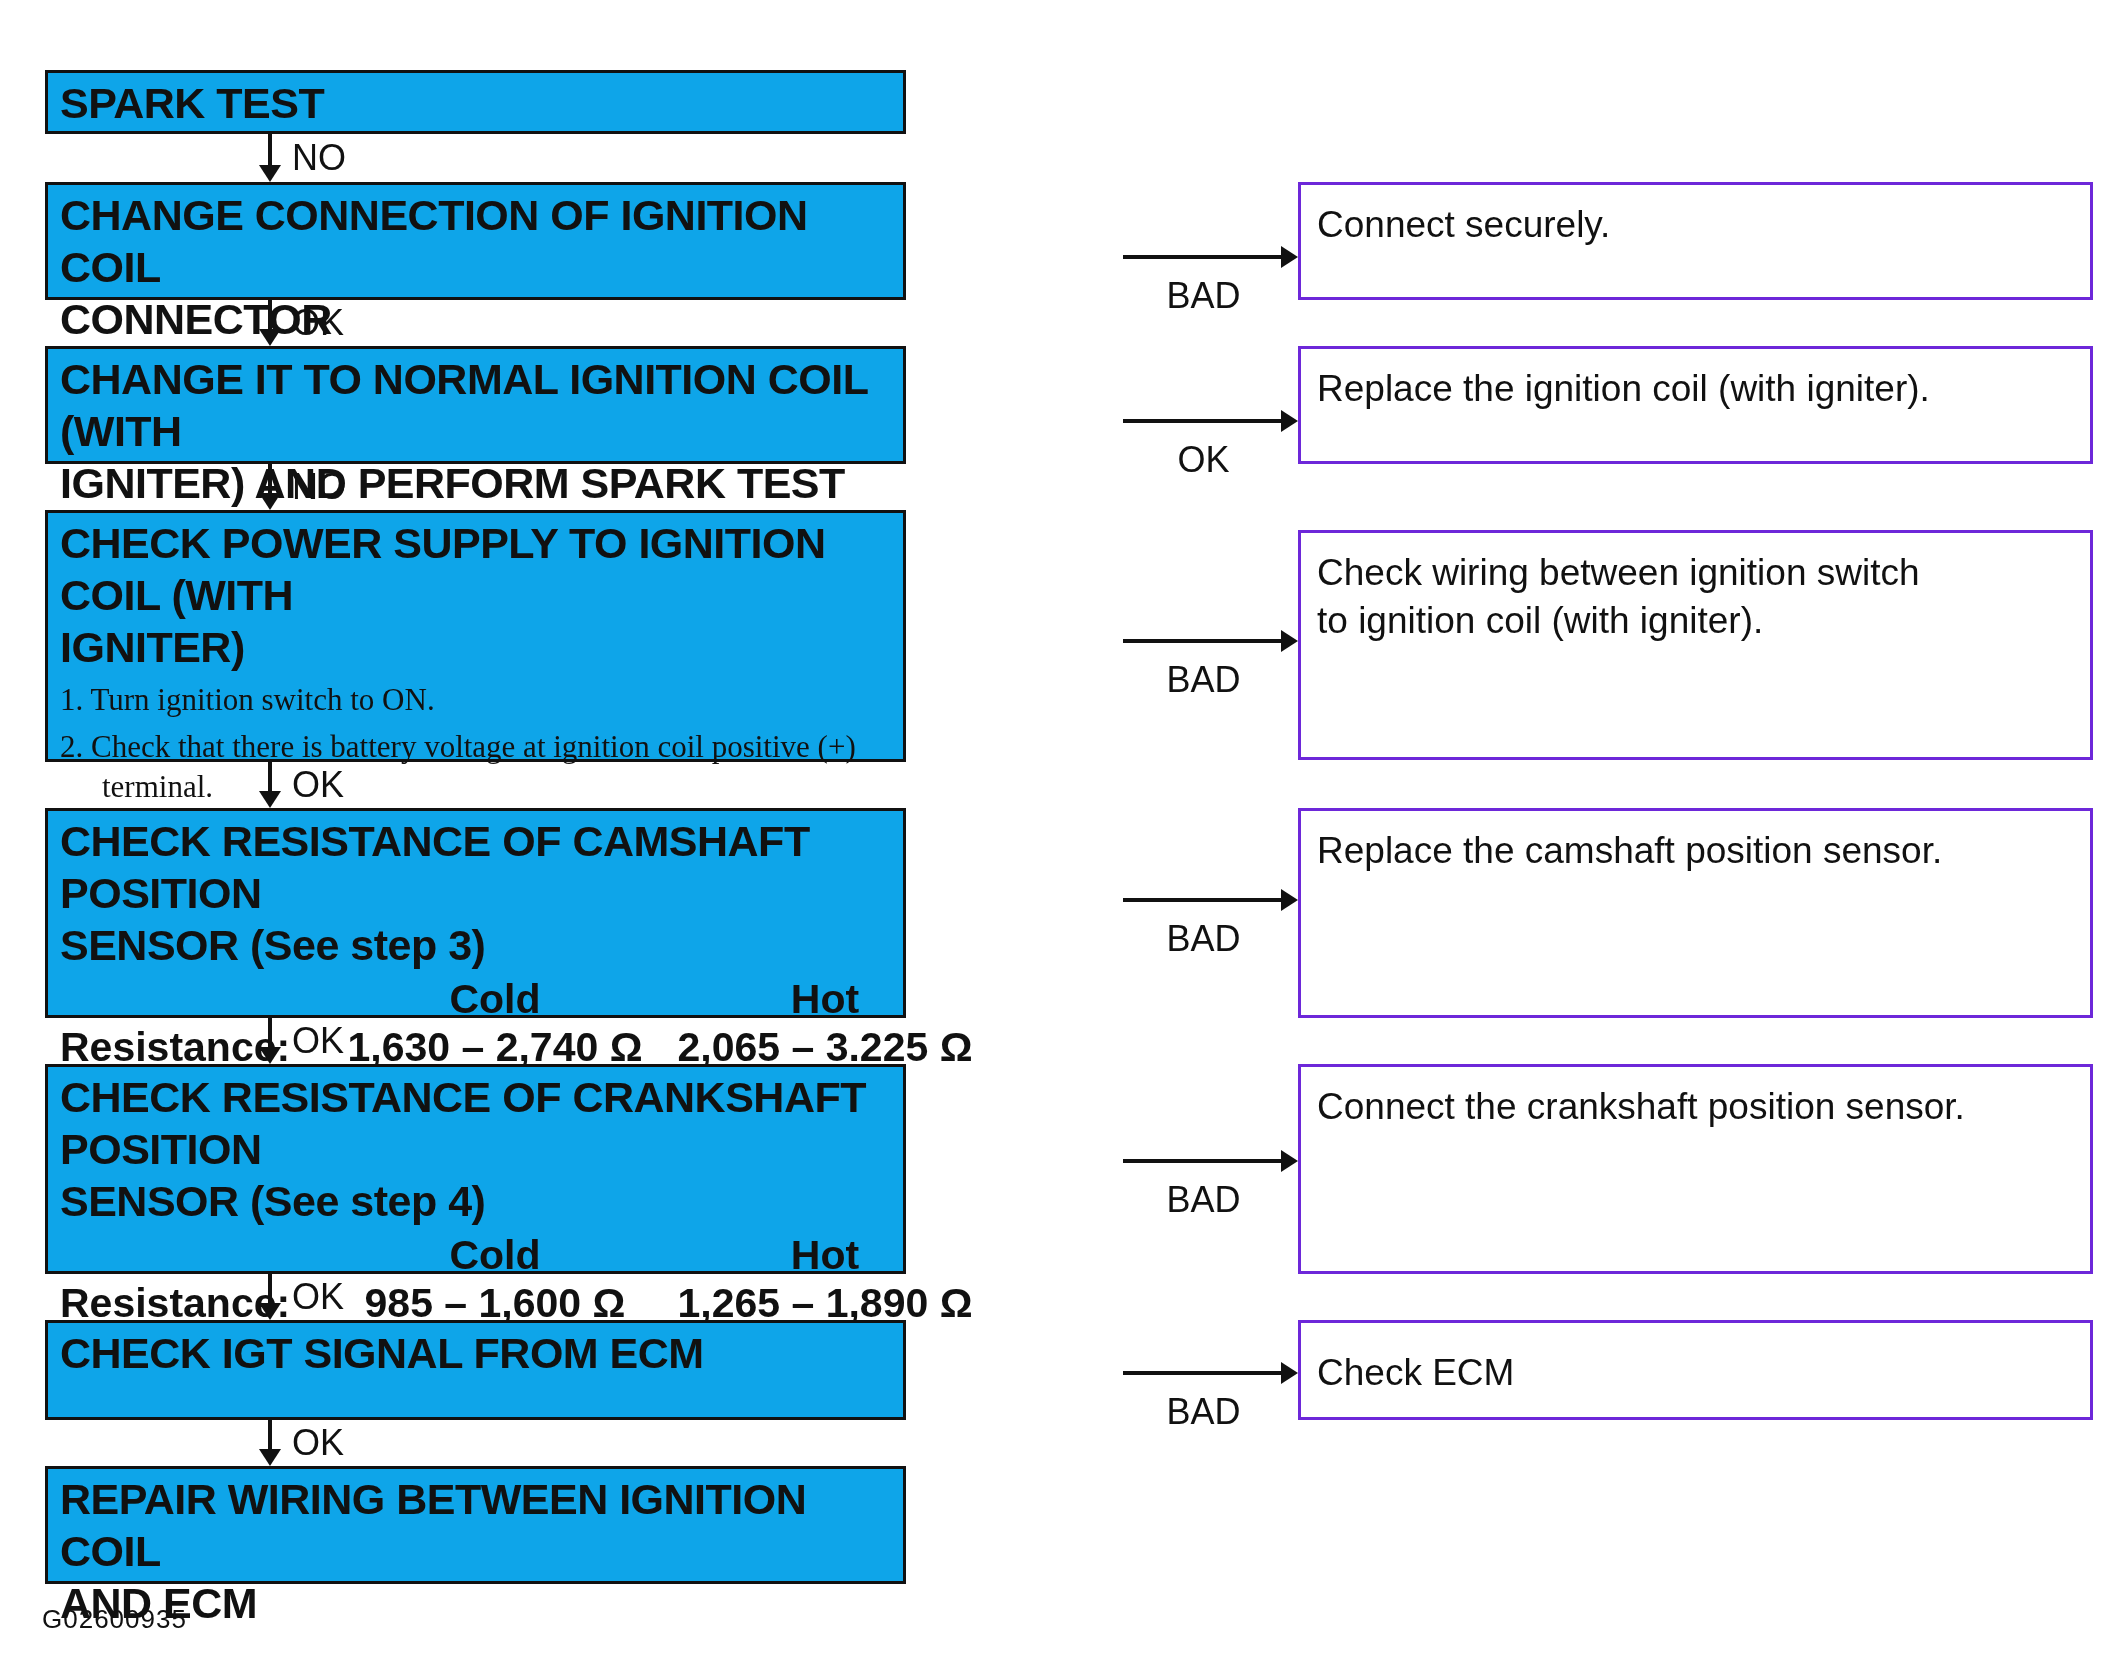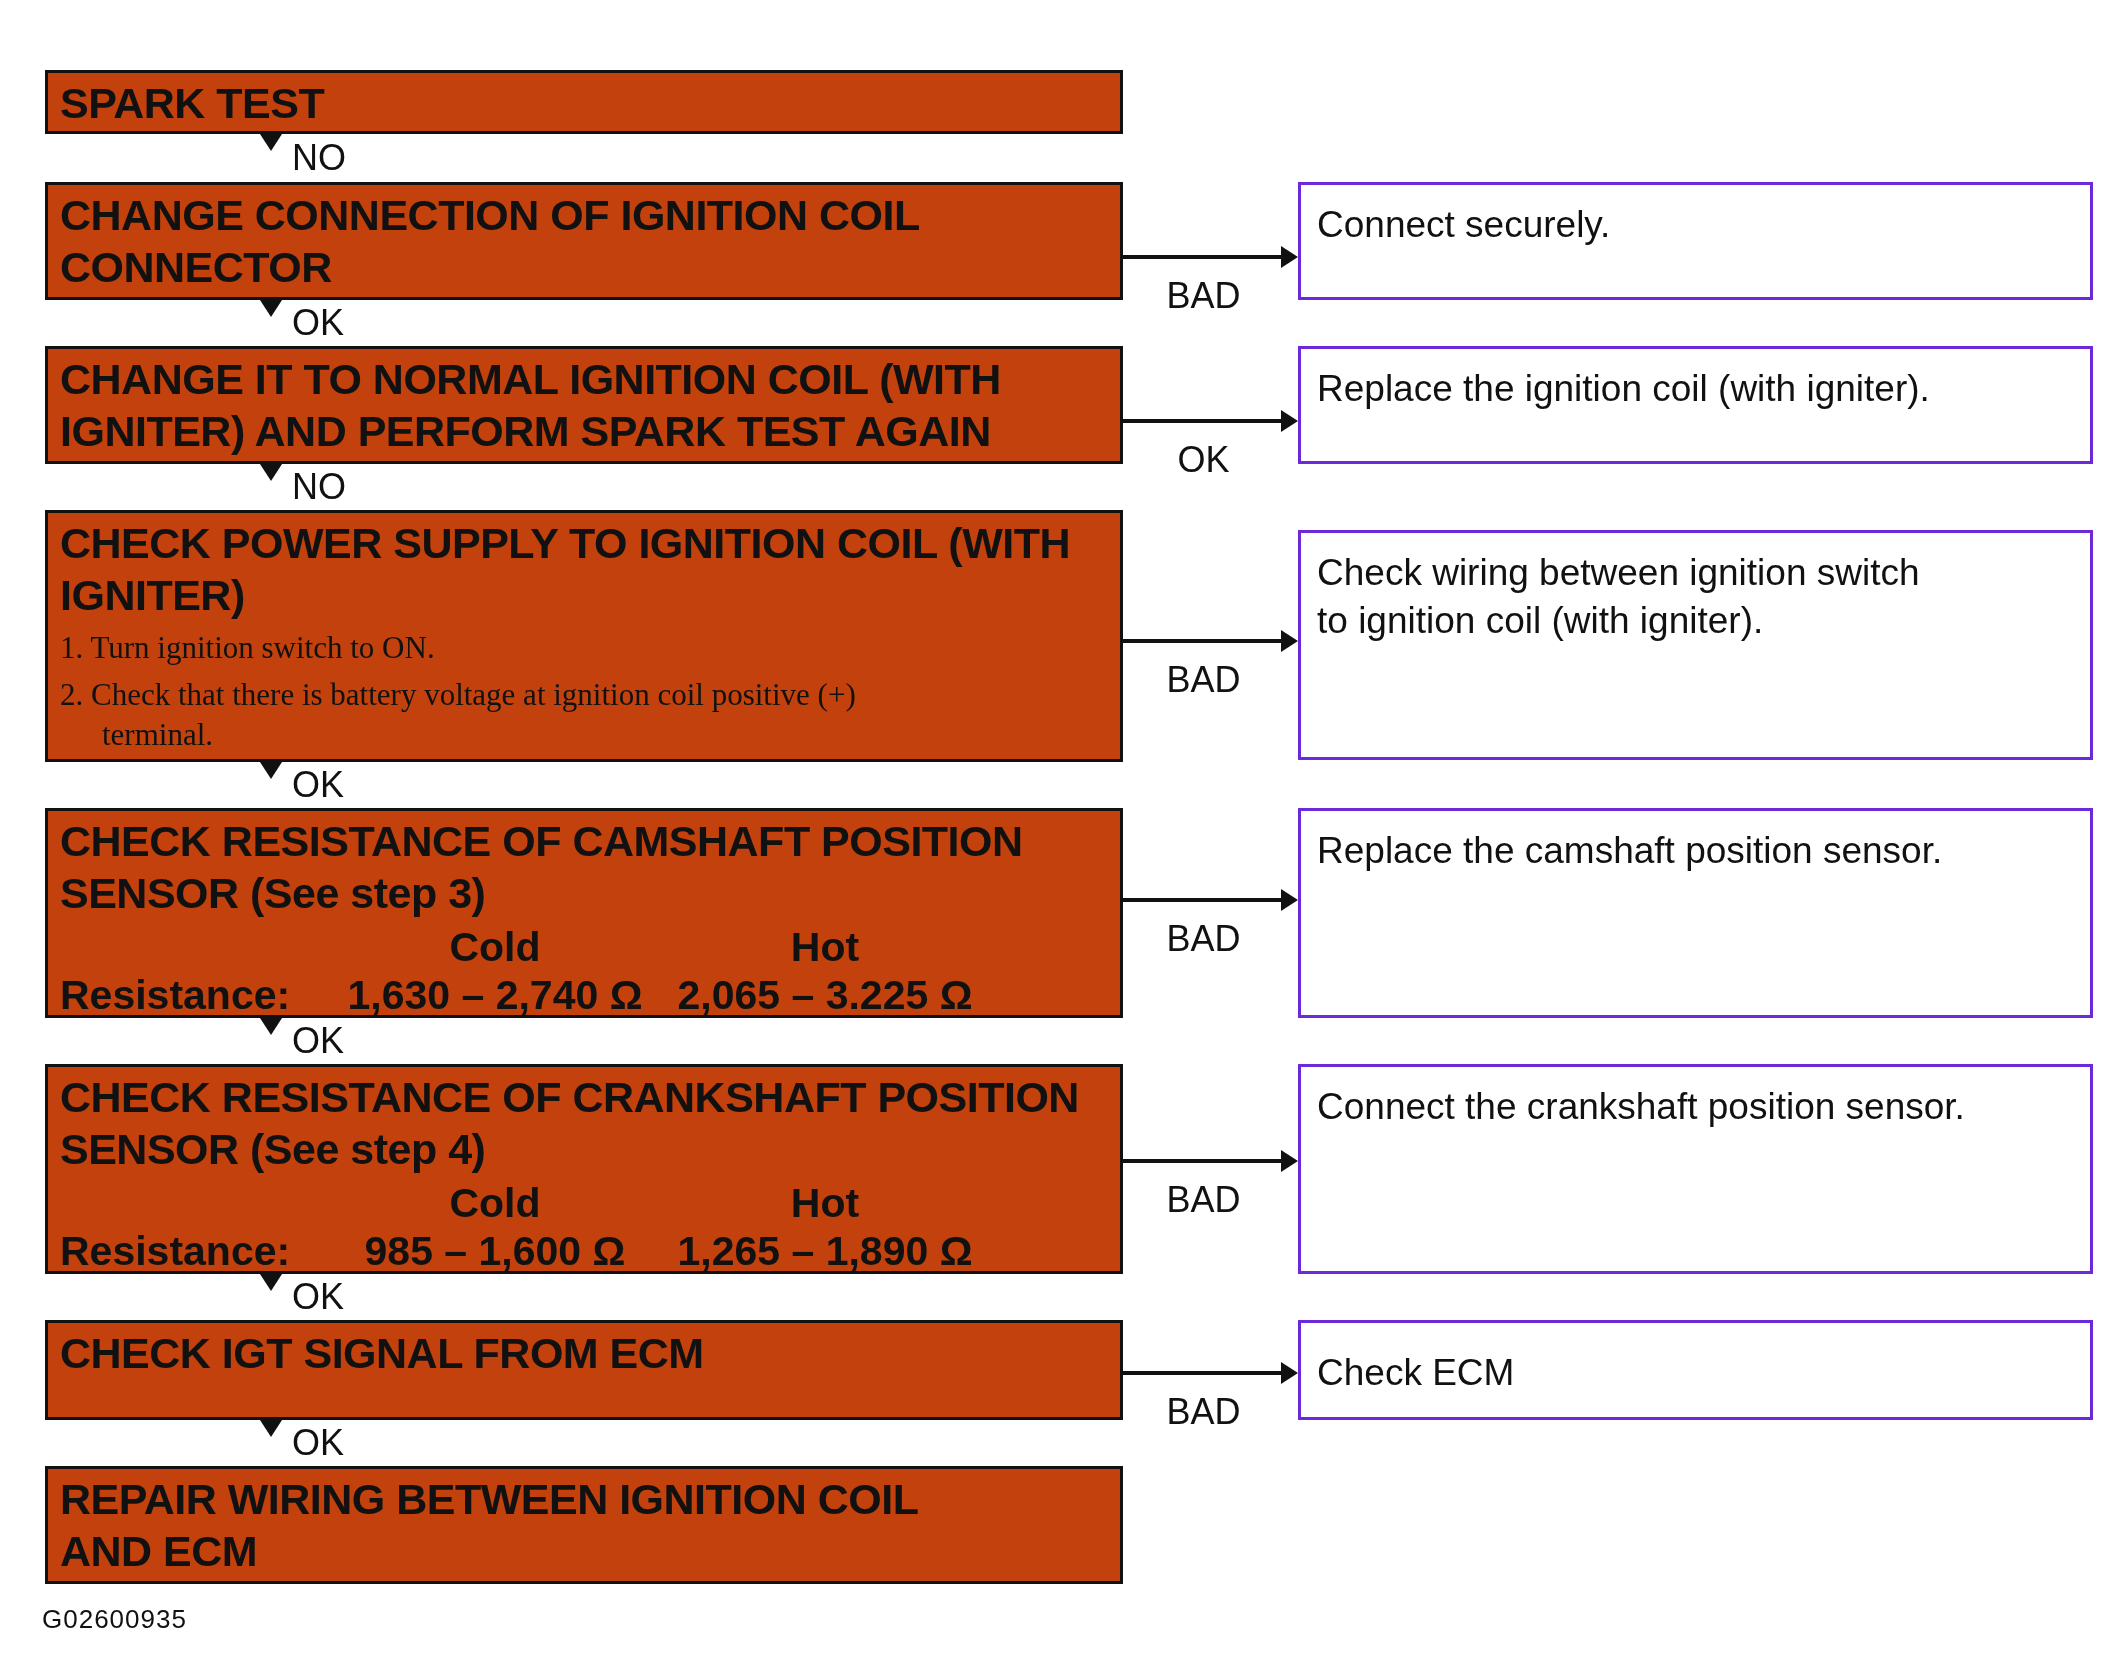--- a/index.html
+++ b/index.html
@@ -10,24 +10,24 @@
     background: #ffffff;
     font-family: "Liberation Sans", sans-serif;
     color: #111111;
     overflow: hidden;
   }
 
   
   .step {
     position: absolute;
     left: 45px;
-    width: 1078px;
+    width: 861px;
     box-sizing: border-box;
     border: 3px solid #111111;
-    background: #c2410c;
+    background: #0ea5e9;
     padding: 4px 13px 4px 12px;
   }
   .step-title {
     font-size: 43px;
     font-weight: bold;
     line-height: 52px;
     letter-spacing: -0.5px;
     white-space: pre-line;
   }
   .step-item {
@@ -60,21 +60,22 @@
   .res-row { display: flex; font-weight: bold; }
   .res-cell { white-space: nowrap; }
   .res-label { width: 270px; flex: none; font-size: 41px; line-height: 48px; }
   .res-col  { width: 330px; flex: none; text-align: center; font-size: 41px; line-height: 48px; }
 
   
   .vconn {
     position: absolute;
     width: 24px;
     display: flex;
-    align-items: flex-start;
+    flex-direction: column;
+    align-items: center;
   }
   .vshaft { width: 4px; flex: 1; background: #111111; }
   .vhead {
     width: 0; height: 0;
     border-left: 11px solid transparent;
     border-right: 11px solid transparent;
     border-top: 17px solid #111111;
   }
   .vlabel {
     position: absolute;

